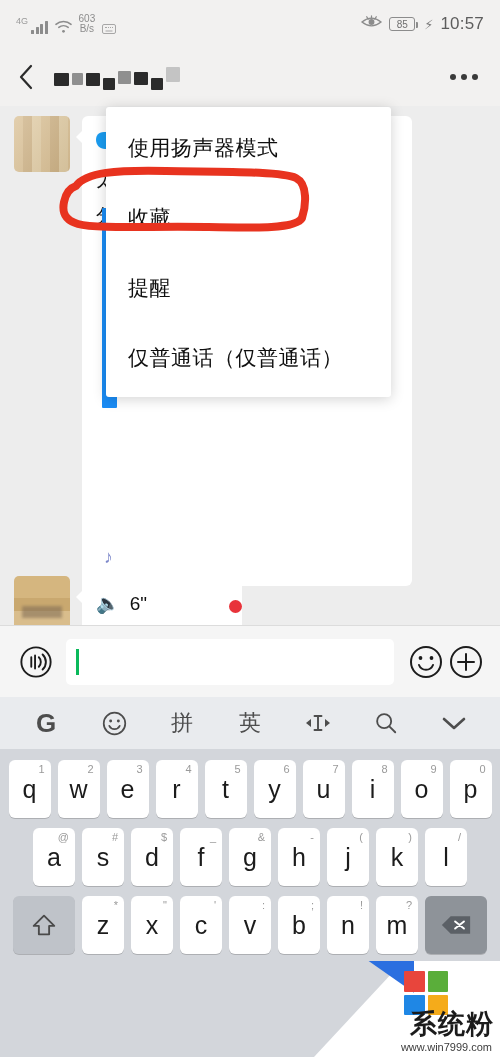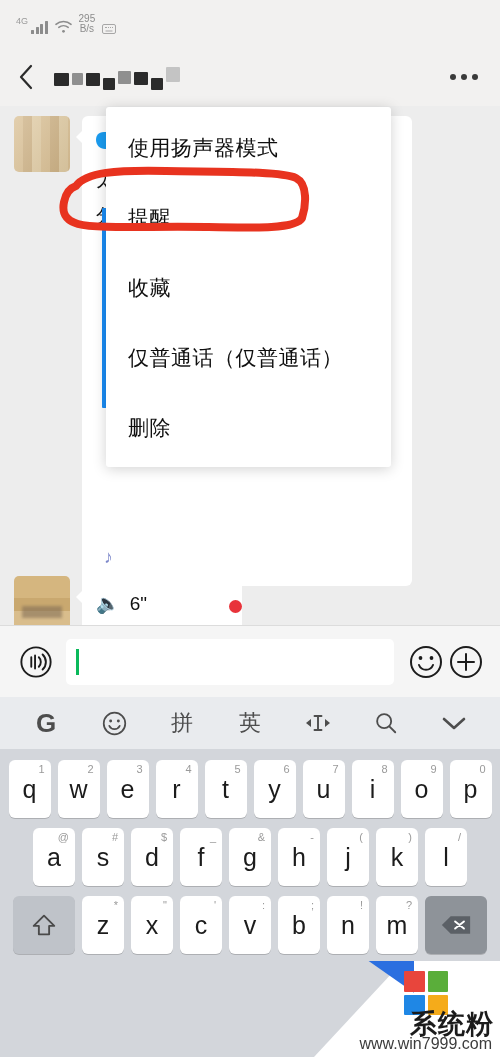--- a/index.html
+++ b/index.html
@@ -200,21 +200,21 @@
     clip-path: polygon(48% 0, 100% 0, 100% 100%, 0 100%);
   }
   #wm-blue {
     position:absolute; left: 46px; top: 0; width: 54px; height: 48px;
     background: #2b6fe0;
     clip-path: polygon(16% 0, 100% 0, 100% 66%);
   }
   #wm-squares { position:absolute; right: 52px; top: 10px; width: 44px; height: 44px; display:grid; grid-template-columns:1fr 1fr; grid-template-rows:1fr 1fr; gap:3px;}
   #wm-squares i { display:block; border-radius:1px; }
   #wm-text { position:absolute; right: 6px; top: 50px; font-size: 27px; font-weight: 700; color:#1b1b1b; letter-spacing:1px; line-height:1; }
-  #wm-url { position:absolute; right: 8px; bottom: 4px; font-size: 16px; color:#3c3c3c;text-align:right; }
+  #wm-url { position:absolute; right: 8px; bottom: 4px; font-size: 11px; color:#3c3c3c;text-align:right; }
 
   .mosaic-dark { background:#2b2b2b; }
   .mosaic-mid  { background:#8f8f8f; }
   .mosaic-light{ background:#c4c4c4; }
 </style>
 </head>
 <body>
 
 <div id="phone">
 
@@ -228,24 +228,36 @@
           <i></i>
         </span>
       <span class="wifi">
         <svg viewBox="0 0 18 14" width="17" height="14">
           <path d="M1 4.2 A12 12 0 0 1 17 4.2" fill="none" stroke="#8c8c8c" stroke-width="1.6" stroke-linecap="round"></path>
           <path d="M4 7.4 A8 8 0 0 1 14 7.4" fill="none" stroke="#8c8c8c" stroke-width="1.6" stroke-linecap="round"></path>
           <circle cx="9" cy="11.6" r="1.5" fill="#8c8c8c"></circle>
         </svg>
       </span>
       <span class="speed">
-        <b>295</b>
+        <b>603</b>
         <b>B/s</b>
       </span>
       <span class="kbdico"></span>
+    </div>
+    <div class="sb-right">
+      <span>
+        <svg viewBox="0 0 22 14" width="21" height="14">
+          <path d="M1 7 Q11 -1 21 7 Q11 15 1 7Z" fill="none" stroke="#8c8c8c" stroke-width="1.4"></path>
+          <circle cx="11" cy="7" r="3.1" fill="#8c8c8c"></circle>
+          <path d="M6 1.5 L7.5 4 M11 0.5 L11 3 M16 1.5 L14.5 4" stroke="#8c8c8c" stroke-width="1.3" stroke-linecap="round"></path>
+        </svg>
+      </span>
+      <span class="battery">85</span>
+      <span class="bolt">⚡</span>
+      <span class="clock">10:57</span>
     </div>
   </div>
 
   <div id="navbar">
     <div id="back-chevron">
       <svg viewBox="0 0 22 28">
           <path d="M15 3 L5 14 L15 25" fill="none" stroke="#2b2b2b" stroke-width="2.2" stroke-linecap="round" stroke-linejoin="round"></path>
         </svg>
     </div>
     <div id="nav-title-mosaic">
@@ -298,24 +310,23 @@
       <div class="bubble" id="bubble2">
         <span class="sound-ico">🔈</span>
         <span class="dur">6"</span>
       </div>
     </div>
     <div class="unread-dot"></div>
   </div>
 
   <div id="ctx-menu">
     <div class="ctx-item">使用扬声器模式</div>
+    <div class="ctx-item">收藏</div>
     <div class="ctx-item">提醒</div>
-    <div class="ctx-item">收藏</div>
     <div class="ctx-item">仅普通话（仅普通话）</div>
-    <div class="ctx-item">删除</div>
   </div>
 
   <svg id="annotation" viewBox="0 0 258 68">
     <path d="M20 20 C30 6 60 4 110 5 C165 6 225 5 240 12 C252 18 250 40 246 52 C240 63 200 62 150 61 C95 60 40 63 22 58 C8 54 6 46 8 36 C10 26 14 22 20 20 Z" fill="none" stroke="#e8331f" stroke-width="8" stroke-linecap="round" stroke-linejoin="round"></path>
   </svg>
 
   <div id="inputbar">
     <div id="voice-btn">
       <svg viewBox="0 0 36 36" width="34" height="34">
         <circle cx="18" cy="18" r="15.5" fill="none" stroke="#1c1c1c" stroke-width="2"></circle>

